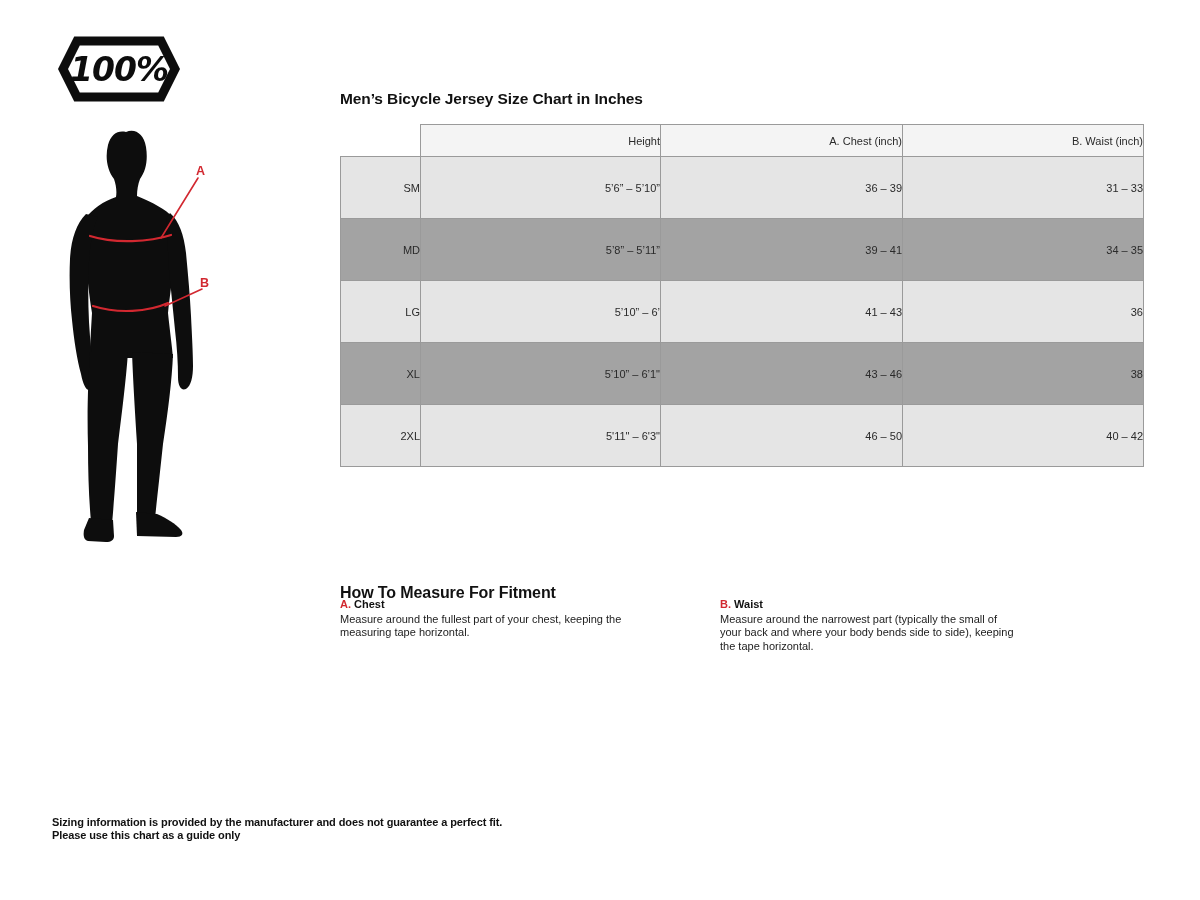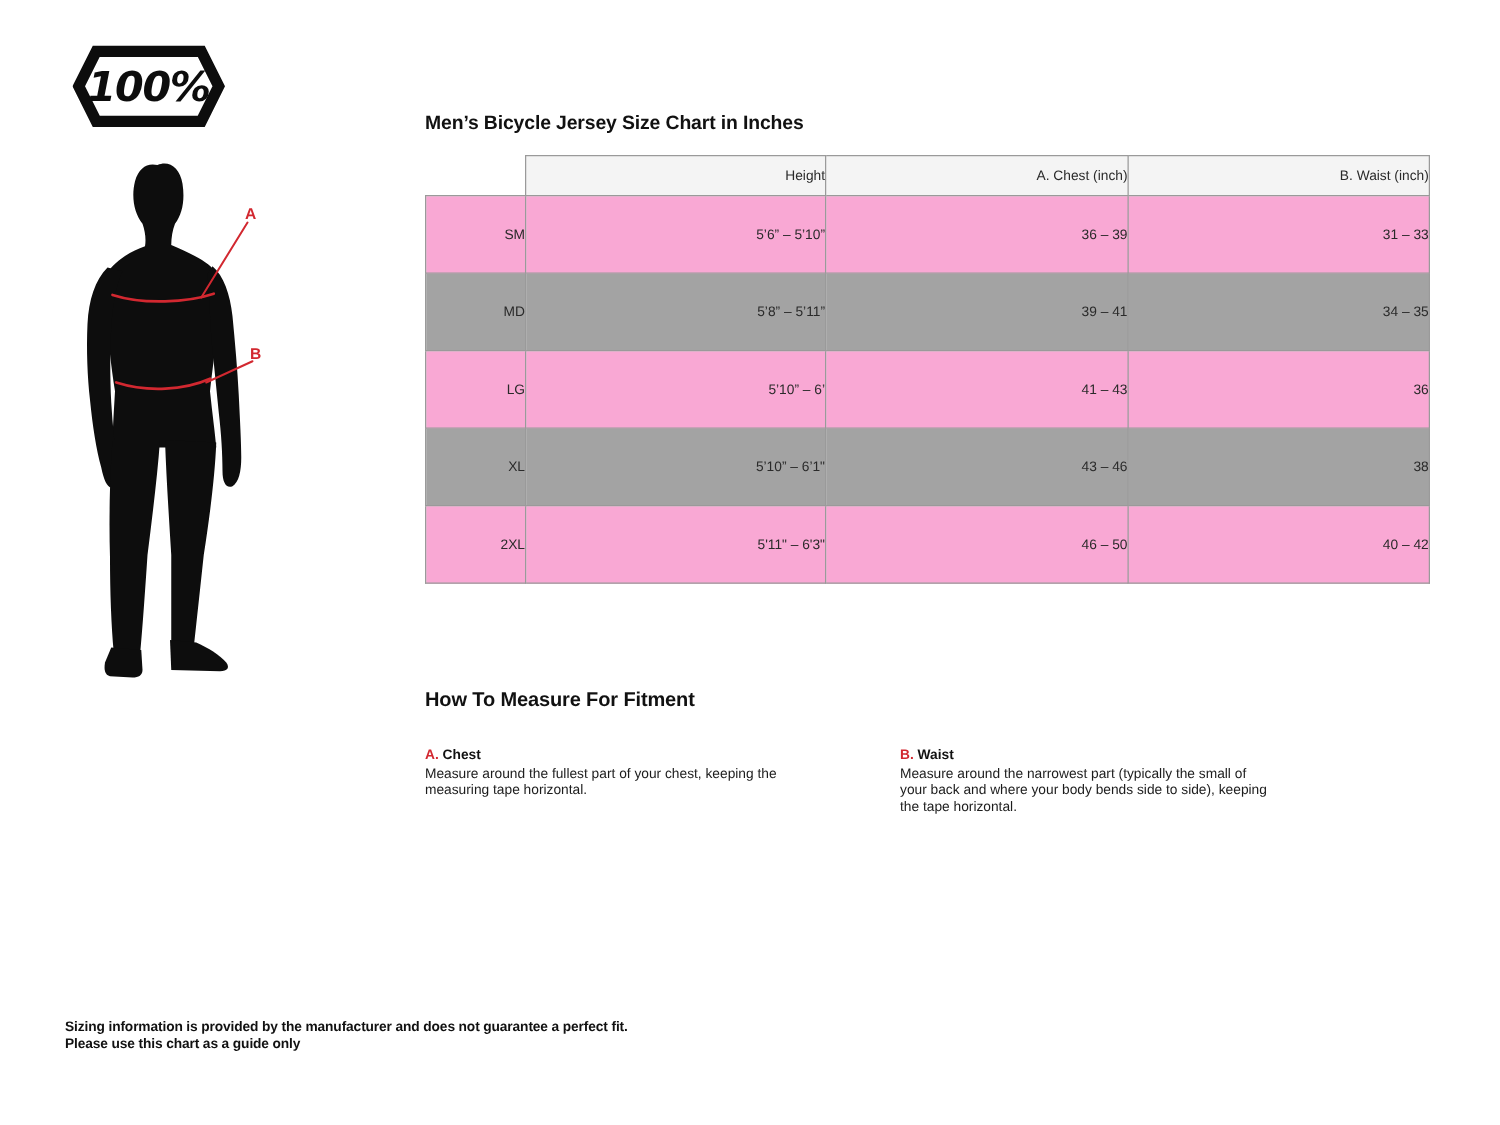--- a/index.html
+++ b/index.html
@@ -24,24 +24,24 @@
   .size-table col.c-height{width:240px;}
   .size-table col.c-chest{width:242px;}
   .size-table col.c-waist{width:241px;}
   .size-table th,.size-table td{
     border:1px solid #9a9a9a;text-align:right;vertical-align:middle;
     font-size:11px;font-weight:400;color:#2a2a2a;padding:0;
   }
   .size-table thead th{height:31px;background:#f4f4f4;}
   .size-table thead th.blank{background:#ffffff;border:none;}
   .size-table tbody th,.size-table tbody td{height:61px;background:#a3a3a3;}
-  .size-table tbody tr.alt th,.size-table tbody tr.alt td{background:#f9a8d4;}
+  .size-table tbody tr.alt th,.size-table tbody tr.alt td{background:#e5e5e5;}
   
   .measure-heading{
-    position:absolute;left:340px;top:552px;
+    position:absolute;left:340px;top:584px;
     font-size:16px;font-weight:700;color:#111;letter-spacing:-0.1px;
   }
   .measure-item{position:absolute;top:598px;font-size:11px;line-height:13.5px;}
   .measure-item.item-a{left:340px;width:300px;}
   .measure-item.item-b{left:720px;width:298px;}
   .m-head{font-weight:700;color:#111;margin-bottom:1px;}
   .m-key{color:#d22830;}
   .m-text{font-weight:500;color:#1c1c1c;}
   
   .footer{position:absolute;left:52px;top:816px;font-size:11px;font-weight:700;

